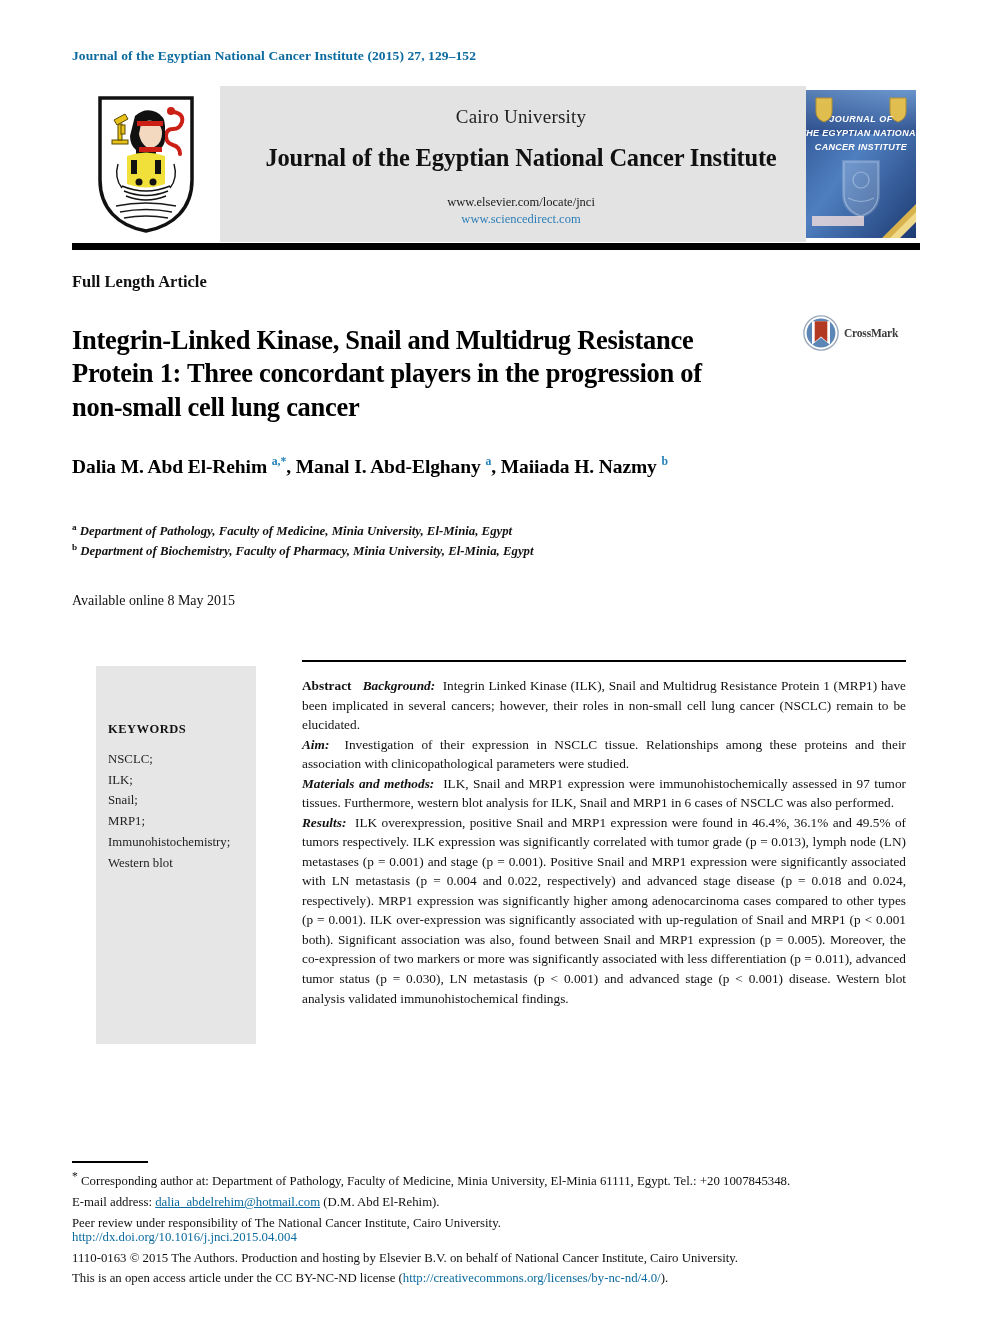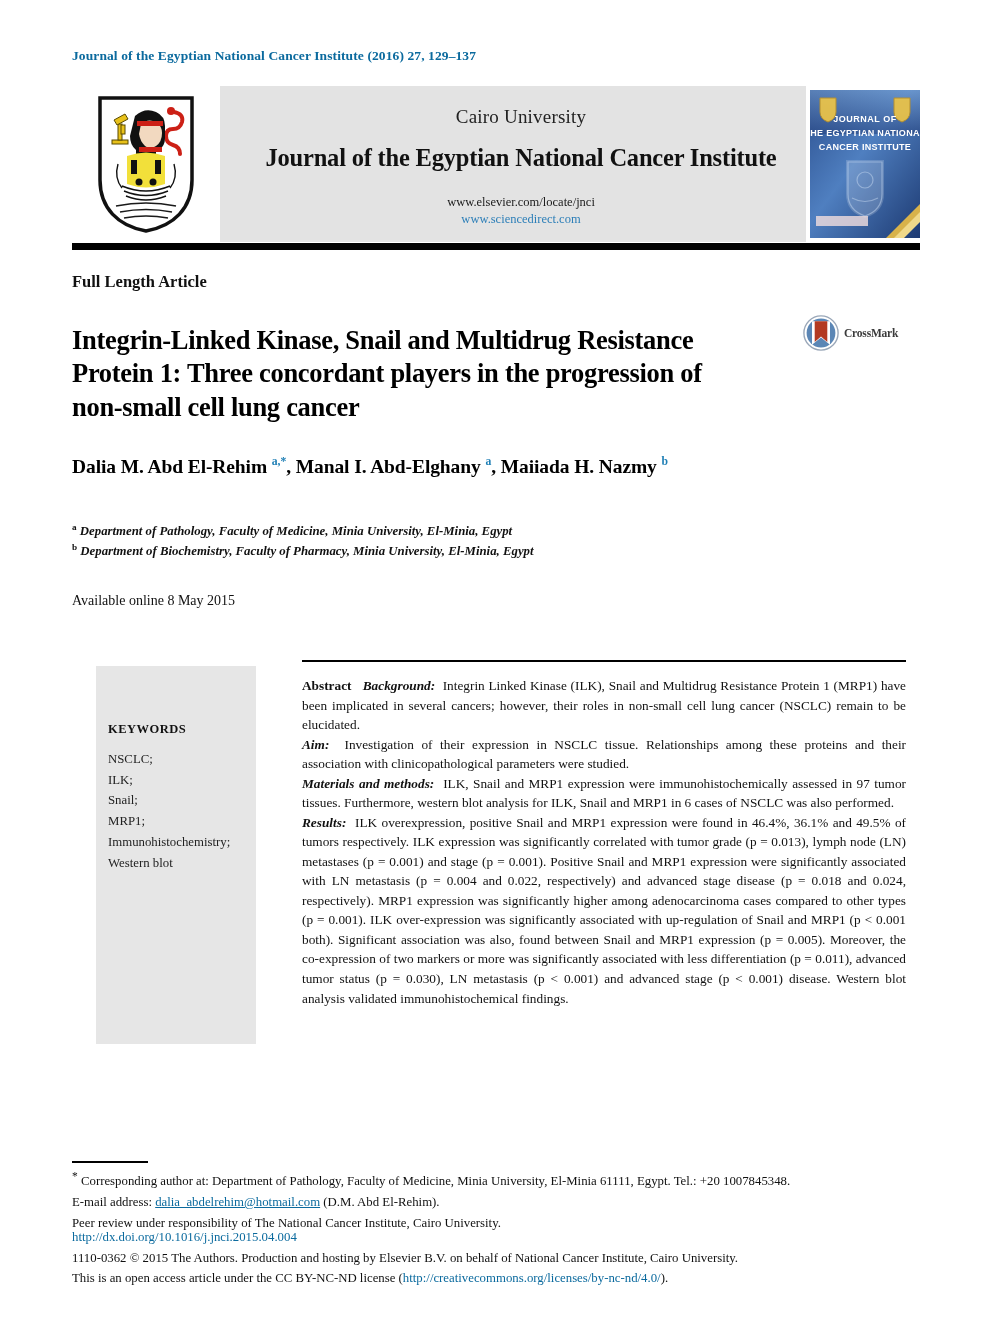--- a/index.html
+++ b/index.html
@@ -59,21 +59,21 @@
     flex-direction: column;
     align-items: center;
     justify-content: center;
     padding: 6px 0 10px 16px;
   }
   .masthead-right {
     width: 114px;
     flex: 0 0 114px;
     display: flex;
     align-items: center;
-    justify-content: flex-end;
+    font-style: italic;
   }
   .mh-univ {
     font-size: 19px;
     color: #222;
     margin-top: 10px;
     margin-bottom: 16px;
     letter-spacing: 0.2px;
   }
   .mh-journal {
     font-size: 24.5px;
@@ -273,21 +273,21 @@
     line-height: 1.62;
     color: #111;
   }
   .doi { color: #0b6a9e; }
 </style>
 </head>
 <body>
 
 <div class="page">
 
-  <div class="running-head">Journal of the Egyptian National Cancer Institute (2016) 27, 129–137</div>
+  <div class="running-head">Journal of the Egyptian National Cancer Institute (2015) 27, 129–152</div>
 
   <div class="masthead">
 
     <div class="masthead-left">
       <svg class="crest" viewBox="0 0 104 140">
         <path d="M6 4 H98 V86 C98 114 80 132 52 137 C24 132 6 114 6 86 Z" fill="#ffffff" stroke="#111111" stroke-width="3.5"></path>
 
         <g fill="#e8c11a" stroke="#5a4a00" stroke-width="1">
           <rect x="18" y="46" width="16" height="4"></rect>
           <rect x="24" y="30" width="4" height="16"></rect>
@@ -454,19 +454,19 @@
     <div>
       <span>E-mail address:</span>
       <span class="lnk-u">dalia_abdelrehim@hotmail.com</span>
       <span>(D.M. Abd El-Rehim).</span>
     </div>
     <div>Peer review under responsibility of The National Cancer Institute, Cairo University.</div>
   </div>
 
   <div class="license">
     <div class="doi">http://dx.doi.org/10.1016/j.jnci.2015.04.004</div>
-    <div>1110-0362 © 2015 The Authors. Production and hosting by Elsevier B.V. on behalf of National Cancer Institute, Cairo University.</div>
+    <div>1110-0163 © 2015 The Authors. Production and hosting by Elsevier B.V. on behalf of National Cancer Institute, Cairo University.</div>
     <div>
       <span>This is an open access article under the CC BY-NC-ND license (</span><span class="lnk">http://creativecommons.org/licenses/by-nc-nd/4.0/</span><span>).</span>
     </div>
   </div>
 
 </div>
 
 </body></html>

